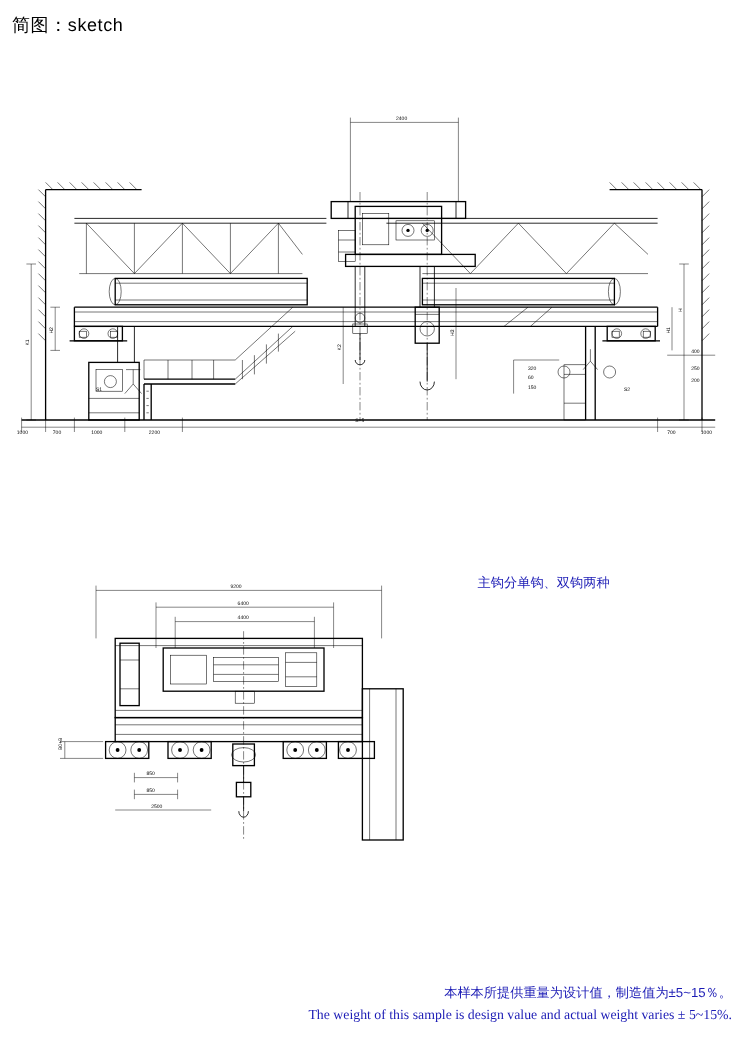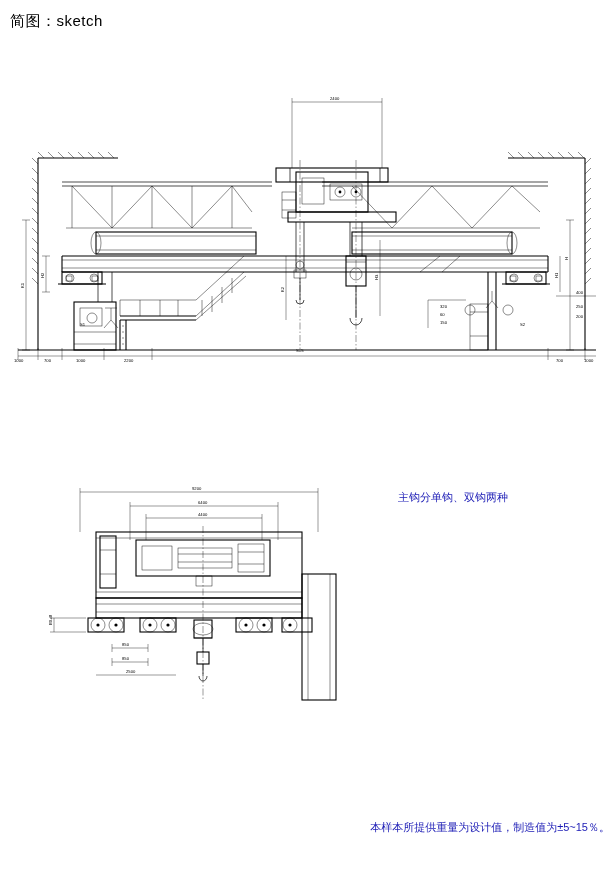--- a/index.html
+++ b/index.html
@@ -26,21 +26,21 @@
     left: 10px;
     top: 12px;
     font-size: 15px;
     letter-spacing: 0.5px;
     color: #000;
     white-space: nowrap;
   }
   .note-side {
     position: absolute;
     left: 398px;
-    top: 490px;
+    top: 478px;
     font-size: 11px;
     color: #1b1bb5;
     white-space: nowrap;
   }
   .footnote {
     position: absolute;
     left: 0;
     width: 610px;
     text-align: right;
     font-size: 11px;
@@ -430,14 +430,15 @@
         <text class="dimtxt" x="122" y="190">850</text>
 
         <line class="dim" x1="96" y1="205" x2="176" y2="205"></line>
         <text class="dimtxt" x="126" y="203">2500</text>
       </g>
 
     </svg>
   </div>
 
   <div class="footnote cn">本样本所提供重量为设计值，制造值为±5~15％。</div>
+  <div class="footnote en">The  weight of this sample is design value and actual weight varies ± 5~15%.</div>
 
 </div>
 
 </body></html>

